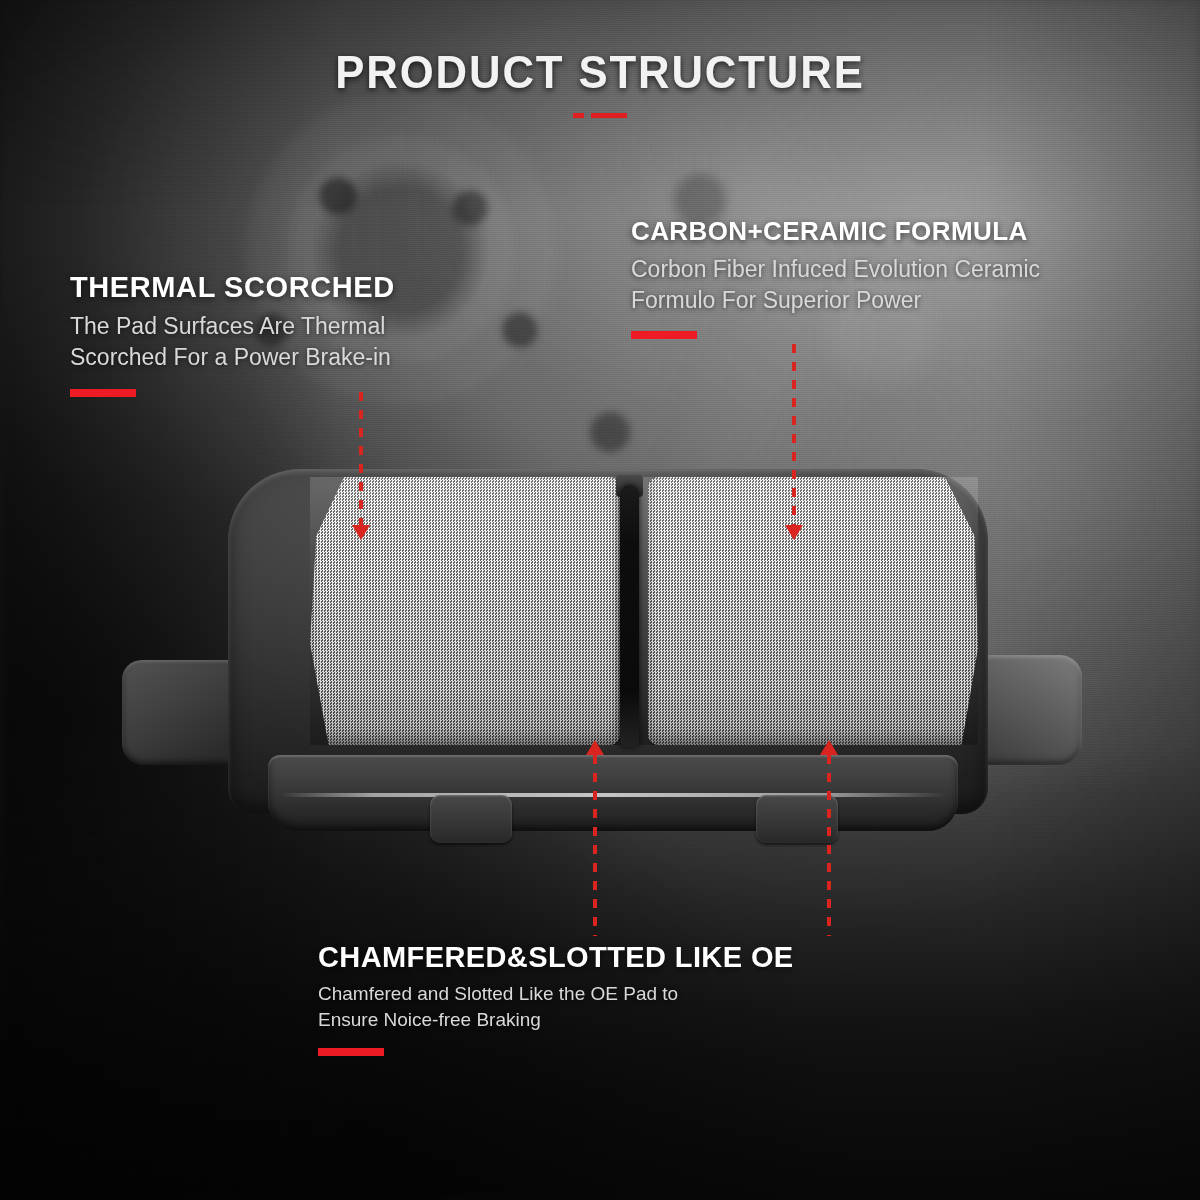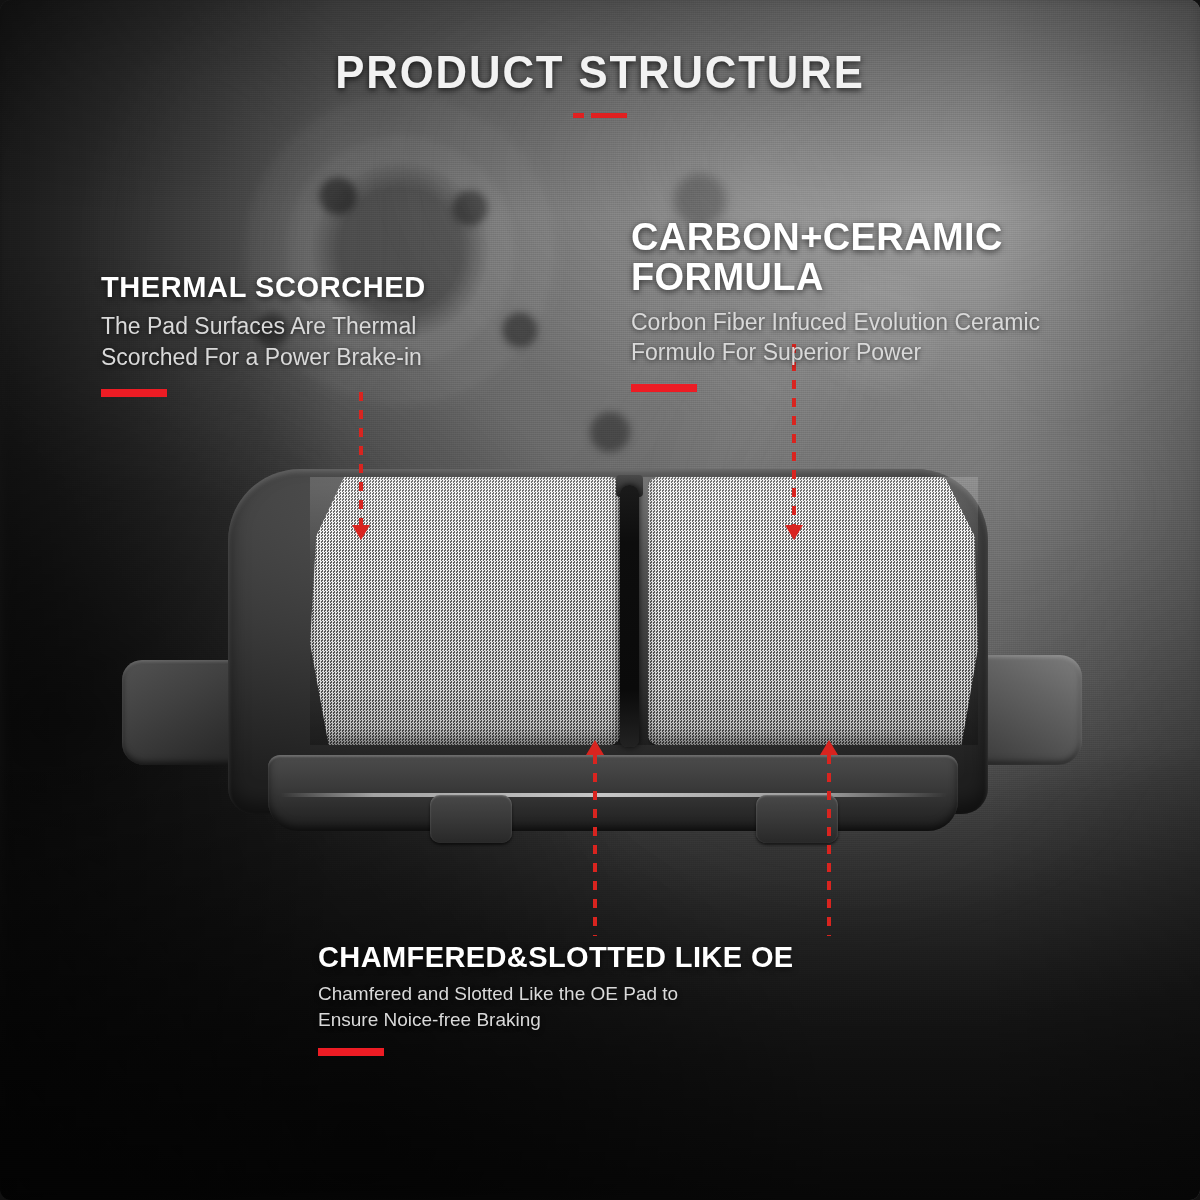--- a/index.html
+++ b/index.html
@@ -2,21 +2,20 @@
 <html><head>
 <meta charset="utf-8">
 <style>
   html,body{margin:0;padding:0;background:#111;}
   #stage{
     position:relative;
     width:1200px;height:1200px;
     overflow:hidden;
     font-family:"Liberation Sans", sans-serif;
     background:#1d1d1d;
-    border-radius:11px;
   }
 
   
   .bg-layer{position:absolute;inset:0;}
 
   #bg-base{
     background:
       radial-gradient(120% 95% at 78% 18%, #8e8e8e 0%, #6f6f6f 24%, #4a4a4a 48%, #2b2b2b 70%, #1c1c1c 100%),
       linear-gradient(90deg,#131313 0%,#1a1a1a 18%,#2c2c2c 40%,#4a4a4a 70%,#5d5d5d 100%);
   }
@@ -92,26 +91,26 @@
   .callout p{
     margin:9px 0 0 0;
     color:#d9d9d9;
     font-weight:300;
     line-height:1.33;
     text-shadow:0 1px 5px rgba(0,0,0,.6);
     white-space:pre-line;
   }
   .bar{height:8px;width:66px;background:#ed1c24;margin-top:16px;}
 
-  #callout-thermal{left:101px;top:272px;width:410px;}
+  #callout-thermal{left:70px;top:272px;width:410px;}
   #callout-thermal h2{font-size:29px;letter-spacing:.6px;}
   #callout-thermal p{font-size:23px;}
 
   #callout-carbon{left:631px;top:218px;width:540px;}
-  #callout-carbon h2{font-size:38px;letter-spacing:.4px;}
+  #callout-carbon h2{font-size:26px;letter-spacing:.4px;}
   #callout-carbon p{font-size:23px;}
 
   #callout-chamfer{left:318px;top:942px;width:600px;}
   #callout-chamfer h2{font-size:29px;letter-spacing:.4px;}
   #callout-chamfer p{font-size:19px;}
 
   
   #pad{
     position:absolute;left:118px;top:455px;width:966px;height:420px;
   }

